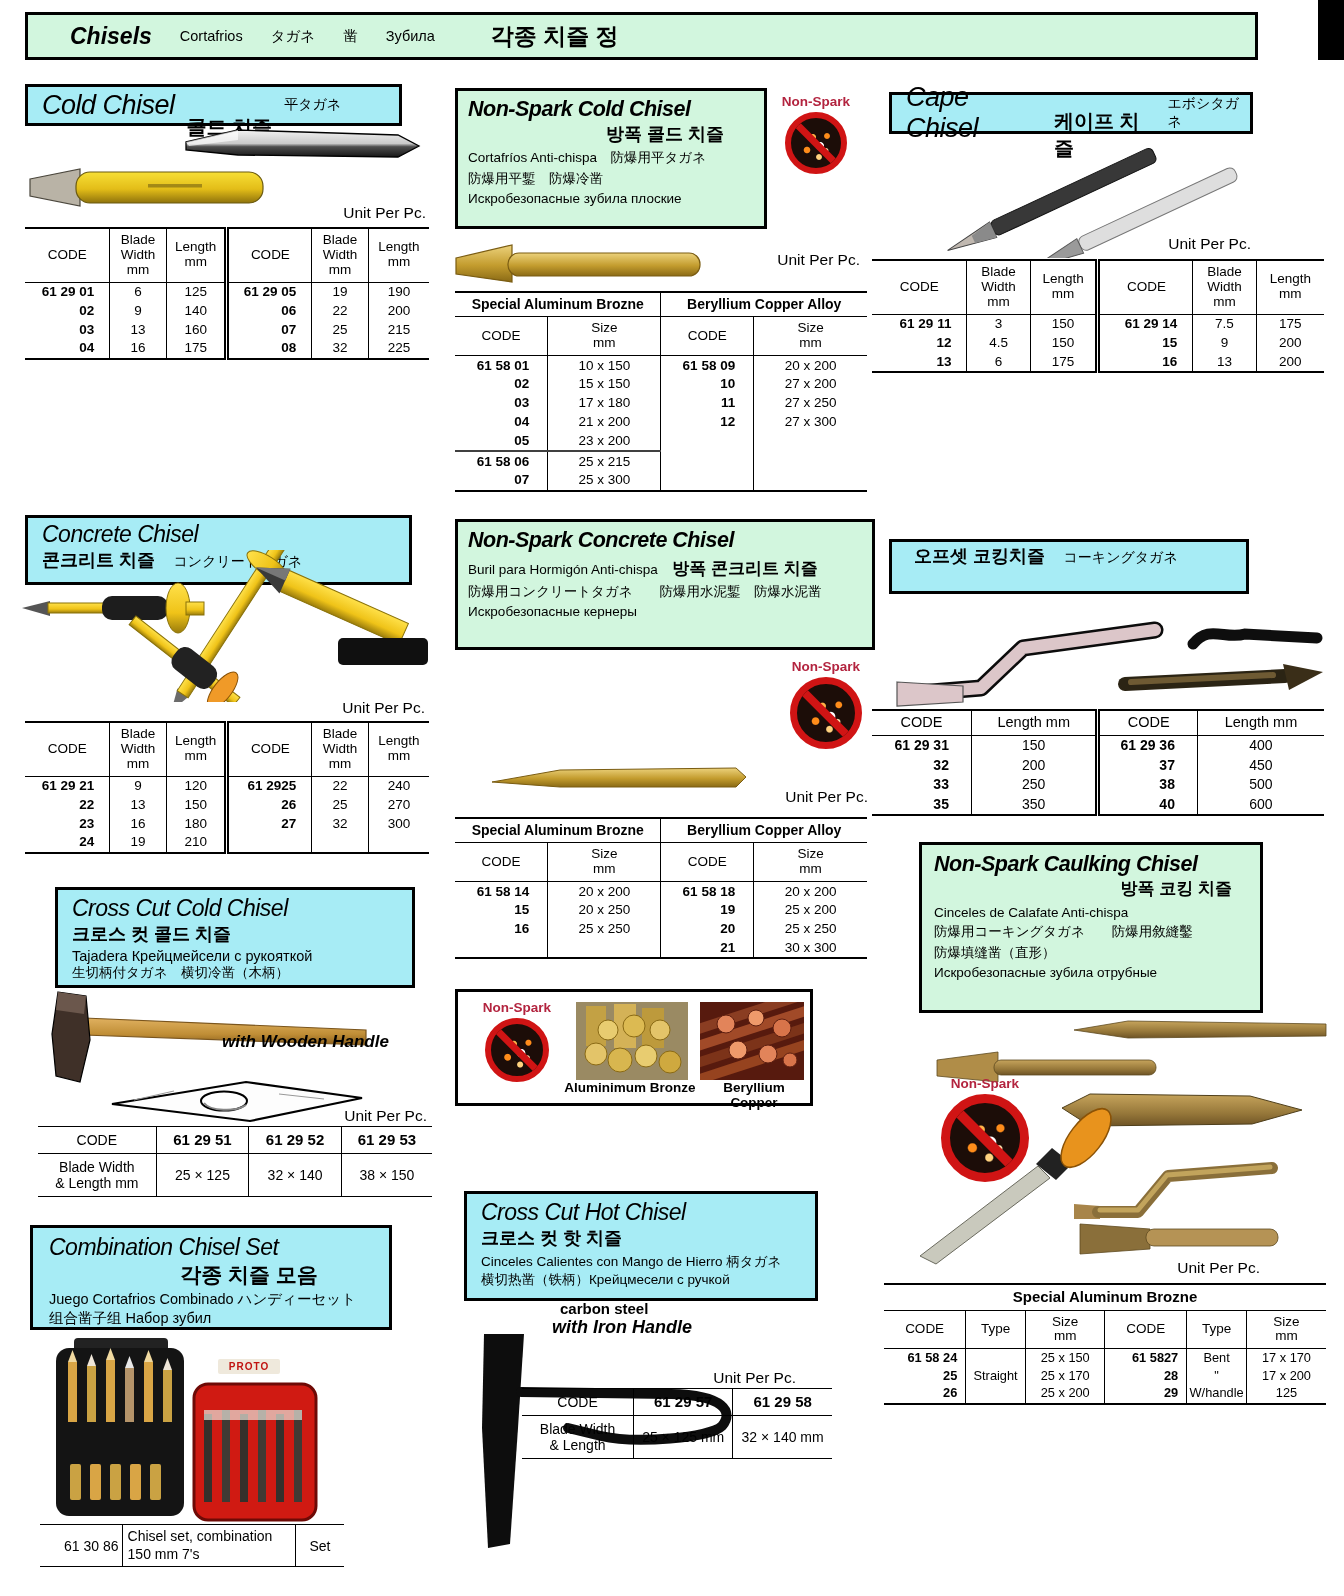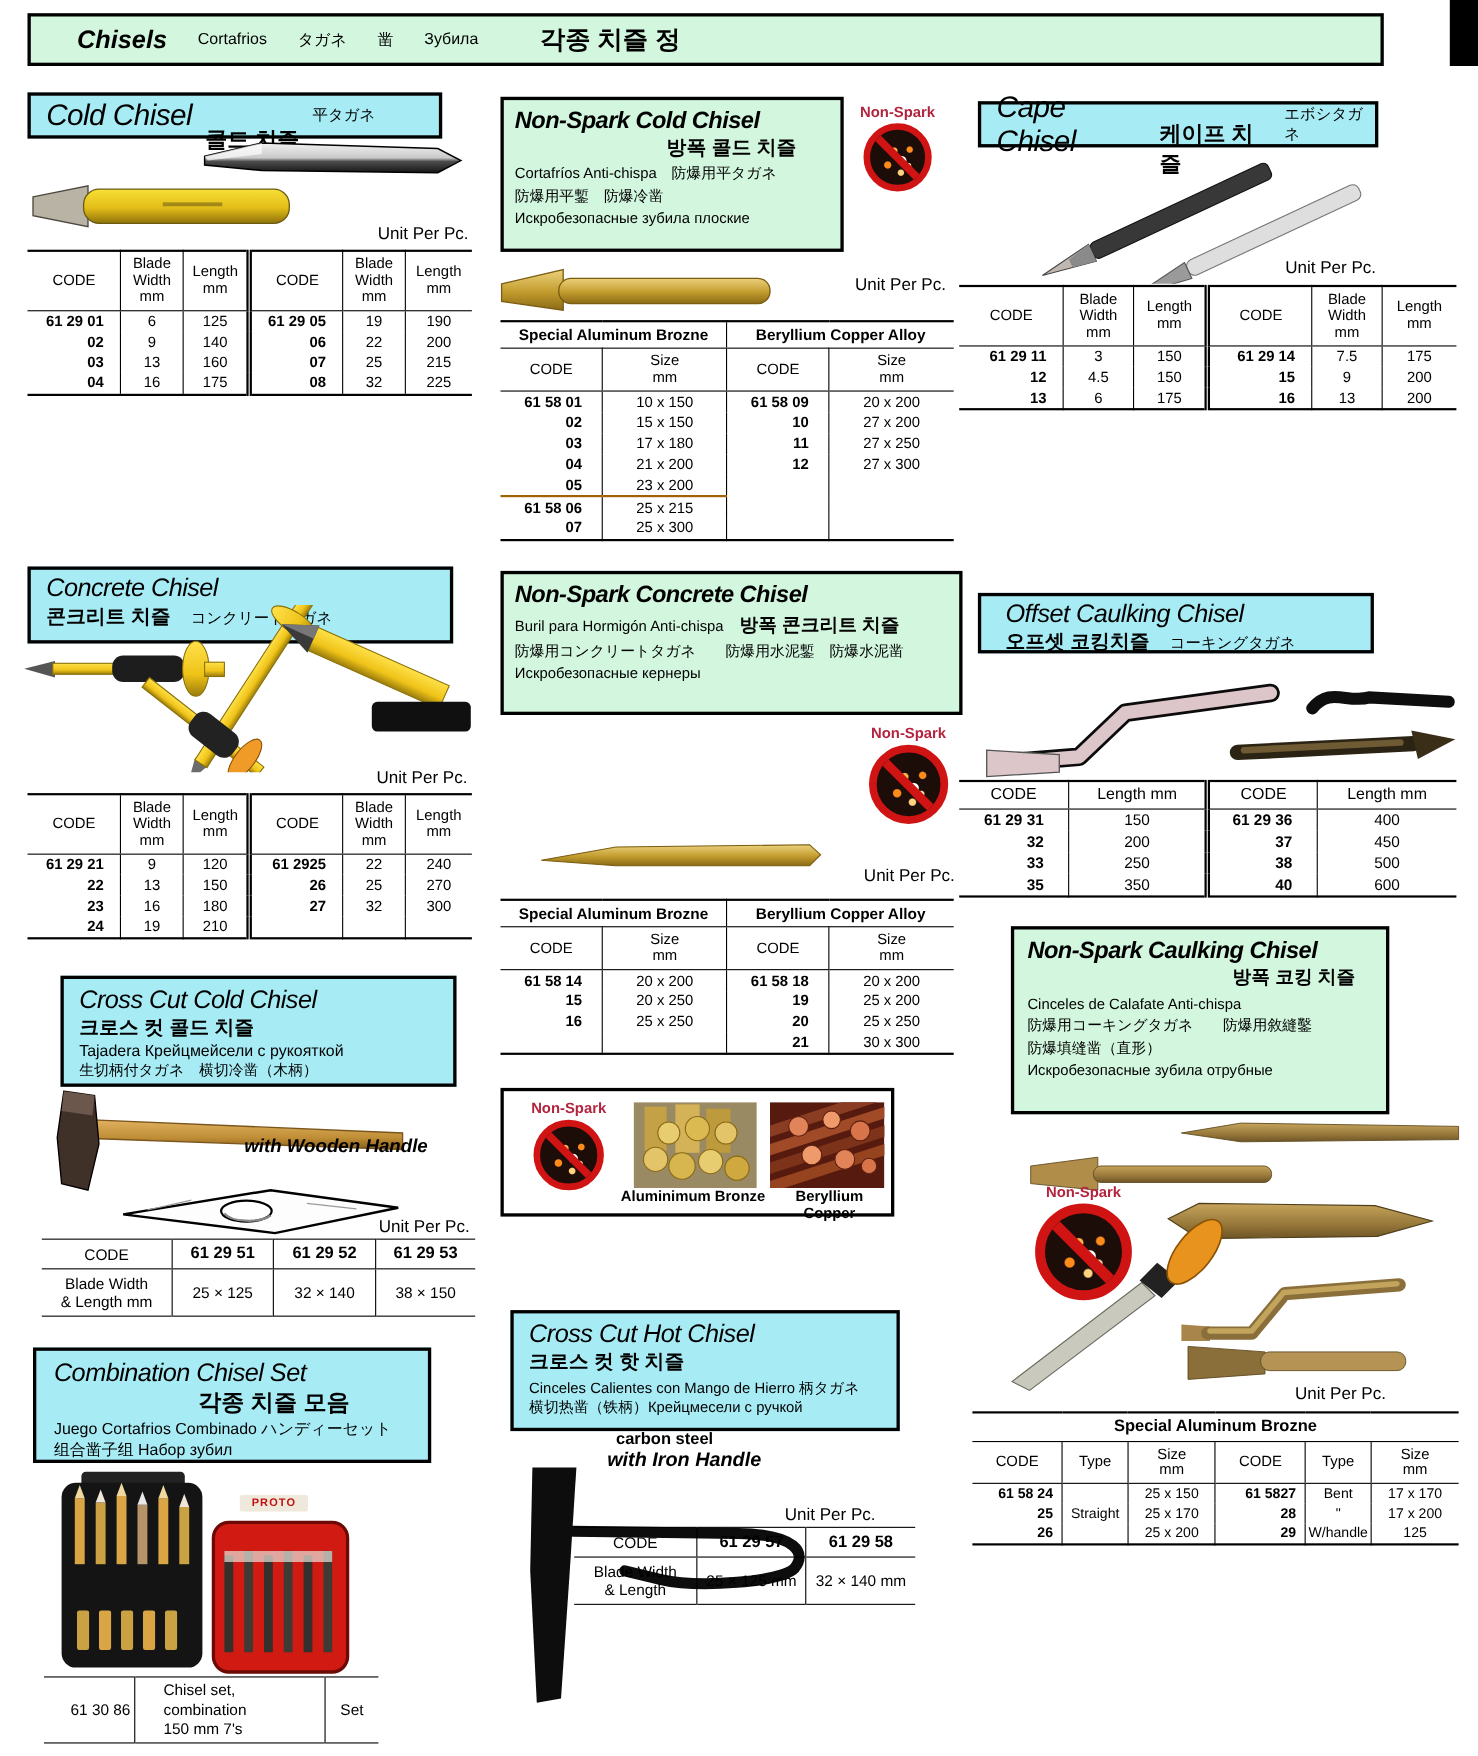--- a/index.html
+++ b/index.html
@@ -57,36 +57,36 @@
   .tbl td { font-size:13.5px; text-align:center; white-space:pre-line; padding:0.5px 2px; line-height:1.32; }
   .tbl th + th, .tbl td + td { border-left:1.6px solid #000; }
   .dbl6 th:nth-child(4), .dbl6 td:nth-child(4) { border-left:5px double #000; }
   .dbl4 th:nth-child(3), .dbl4 td:nth-child(3) { border-left:5px double #000; }
   .t6 td:nth-child(1), .t6 td:nth-child(4) { font-weight:bold; text-align:right; padding-right:15px; }
   .toff td:nth-child(1), .toff td:nth-child(3) { font-weight:bold; text-align:right; padding-right:22px; }
   .toff td { font-size:14px; }
   .toff th { font-size:14.5px; }
   .tns td:nth-child(1), .tns td:nth-child(3) { font-weight:bold; text-align:right; padding-right:18px; }
   .tns thead .grp th { font-weight:bold; font-size:14px; }
-  .tns tbody tr:nth-child(6) td:nth-child(-n+2) { border-top:2px solid #a16207; }
+  .tns tbody tr:nth-child(6) td:nth-child(-n+2) { border-top:2px solid #404040; }
   .tcaulk td:nth-child(1), .tcaulk td:nth-child(4) { font-weight:bold; text-align:right; padding-right:8px; }
   .tcaulk thead .grp th { font-weight:bold; font-size:15px; }
   .tcaulk td { font-size:12.8px; }
   .tg { border-top:1.8px solid #000; border-bottom:1.8px solid #000; }
   .tg td { font-size:14px; text-align:center; white-space:pre-line; padding:2px; line-height:1.15; }
   .tg td + td { border-left:1.6px solid #000; }
   .tg tr + tr td { border-top:1.6px solid #000; }
   .tg tr:first-child td { height:27px; }
   .tg tr:first-child td + td { font-weight:bold; font-size:15px; }
   .tg tr:last-child td { height:43px; }
   .tcomb { border-top:1.8px solid #000; border-bottom:1.8px solid #000; }
   .tcomb td { font-size:14px; padding:3px; height:42px; vertical-align:middle; white-space:pre-line; }
   .tcomb td + td { border-left:1.6px solid #000; }
   .tcomb td:nth-child(1) { font-weight:normal; font-size:14px; text-align:right; }
-  .tcomb td:nth-child(2) { text-align:left; padding-left:26px; line-height:1.25; }
+  .tcomb td:nth-child(2) { text-align:left; padding-left:5px; line-height:1.25; }
   .tcomb td:nth-child(3) { text-align:center; }
 
   
   #cold-title    { left:25px;  top:84px;  width:377px; height:42px; }
   #cold-img1     { left:183px; top:122px; }
   #cold-img2     { left:28px;  top:165px; }
   #cold-unit     { left:280px; top:204px; width:146px; }
   #cold-tbl      { left:25px;  top:227px; width:404px; }
 
   #nscold-box    { left:455px; top:88px;  width:312px; height:141px; padding:6px 10px 0 10px; }
@@ -598,21 +598,20 @@
           <td></td>
           <td></td>
           <td>21</td>
           <td>30 x 300</td>
         </tr>
       </tbody>
   </table>
 </div>
 
 <div class="sec box-cyan" id="offset-title">
-  <div class="t1 sm">Offset Caulking Chisel</div>
   <div><span class="line-ko">오프셋 코킹치즐</span>
        <span class="t-ja" style="margin-left:14px;">コーキングタガネ</span></div>
 </div>
 <div class="sec" id="offset-img">
   <svg width="432" height="112" viewBox="0 0 432 112">
     <path d="M14,98 L88,92 L130,52 L262,34" fill="none" stroke="#0c0c0c" stroke-width="17" stroke-linejoin="round" stroke-linecap="round"></path>
     <path d="M14,98 L88,92 L130,52 L262,34" fill="none" stroke="#dcc6c9" stroke-width="12" stroke-linejoin="round" stroke-linecap="round"></path>
     <polygon points="4,86 70,90 70,106 4,110" fill="#dcc6c9" stroke="#555" stroke-width="1.2"></polygon>
     <path d="M300,48 C316,28 332,44 352,38 L424,42" stroke="#0e0e0e" stroke-width="11" fill="none" stroke-linecap="round"></path>
     <path d="M232,88 L392,80" stroke="#2b2414" stroke-width="14" stroke-linecap="round"></path>

